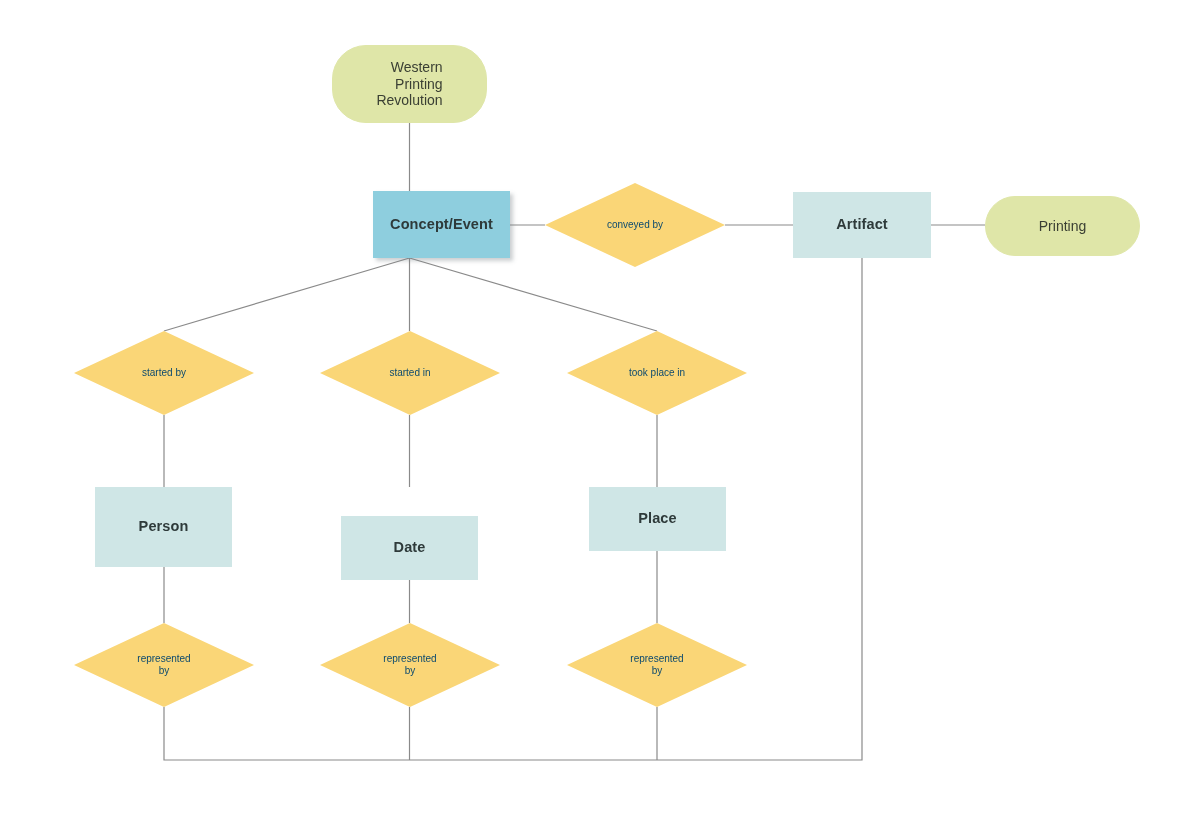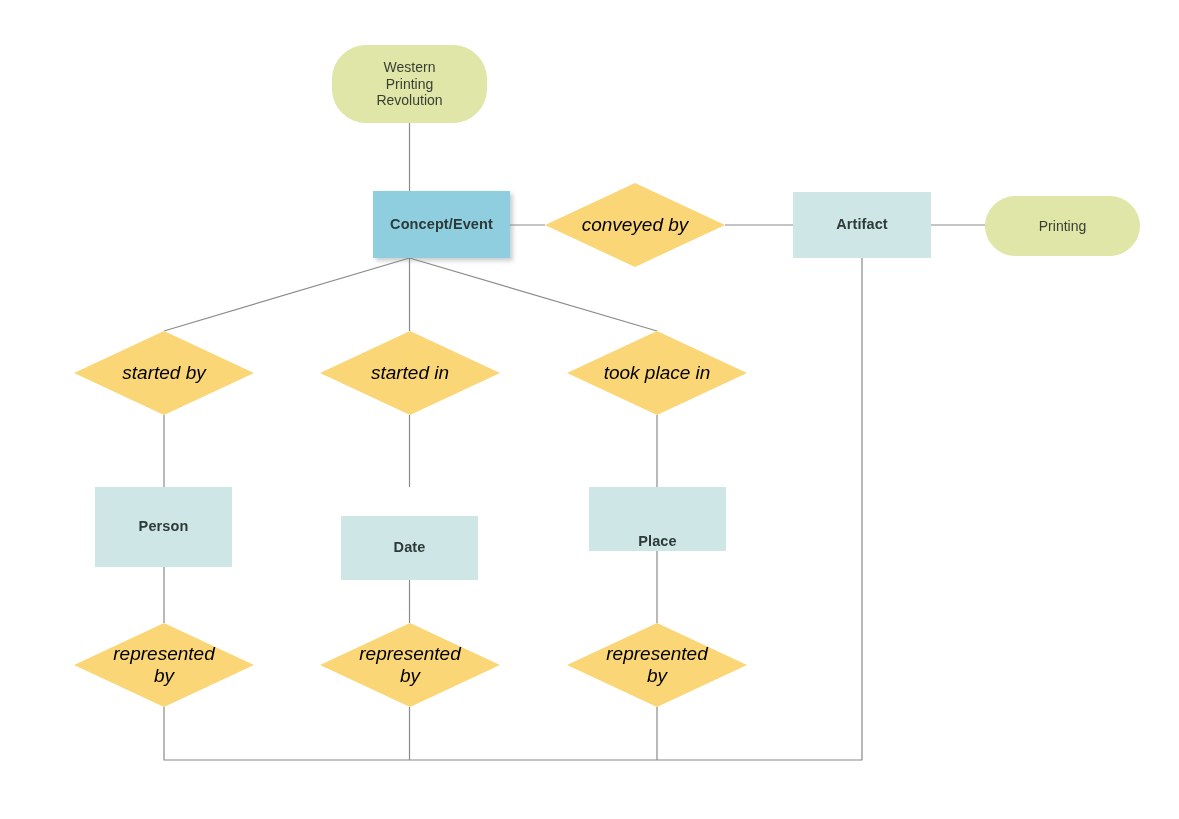--- a/index.html
+++ b/index.html
@@ -58,20 +58,21 @@
     background: #8ECEDE;
     border: 1px solid #8ECEDE;
     box-shadow: 3px 3px 4px rgba(120,130,135,0.38);
   }
 
   
   .round-node {
     background: #DFE6A8;
     border: 1px solid #DFE6A8;
     border-radius: 34px;
+    text-align: right;
   }
   .round-node .node-label {
     font-size: 14px;
     font-weight: normal;
     color: #3a3f33;
   }
 
   
   .diamond-node {
     background: transparent;
@@ -79,23 +80,22 @@
   .diamond-node .diamond-shape {
     position: absolute;
     left: 0; top: 0;
     width: 100%; height: 100%;
     background: #FAD677;
     clip-path: polygon(50% 0%, 100% 50%, 50% 100%, 0% 50%);
   }
   .diamond-node .node-label {
     position: relative;
     z-index: 1;
-    font-size: 19px;
-    font-style: italic;
-    color: #000000;
+    font-size: 10px;
+    color: #0c4a6e;
   }
 </style>
 </head>
 <body>
 
 <div id="diagram-canvas">
 
   <svg id="edge-layer" viewBox="0 0 1179 819" xmlns="http://www.w3.org/2000/svg">
     <g fill="none" stroke="#8A8A8A" stroke-width="1.2" shape-rendering="geometricPrecision">
       <path d="M 409.5 123 L 409.5 191"></path>
@@ -156,21 +156,21 @@
   </div>
 
   <div class="node rect-node" style="left:95px; top:487px; width:137px; height:80px;">
     <span class="node-label">Person</span>
   </div>
 
   <div class="node rect-node" style="left:341px; top:516px; width:137px; height:64px;">
     <span class="node-label">Date</span>
   </div>
 
-  <div class="node rect-node" style="left:589px; top:487px; width:137px; height:64px;align-items:flex-end;">
+  <div class="node rect-node" style="left:589px; top:487px; width:137px; height:64px;">
     <span class="node-label">Place</span>
   </div>
 
   <div class="node diamond-node" style="left:74px; top:623px; width:180px; height:84px;">
     <span class="diamond-shape"></span>
     <span class="node-label">represented
 by</span>
   </div>
 
   <div class="node diamond-node" style="left:320px; top:623px; width:180px; height:84px;">

